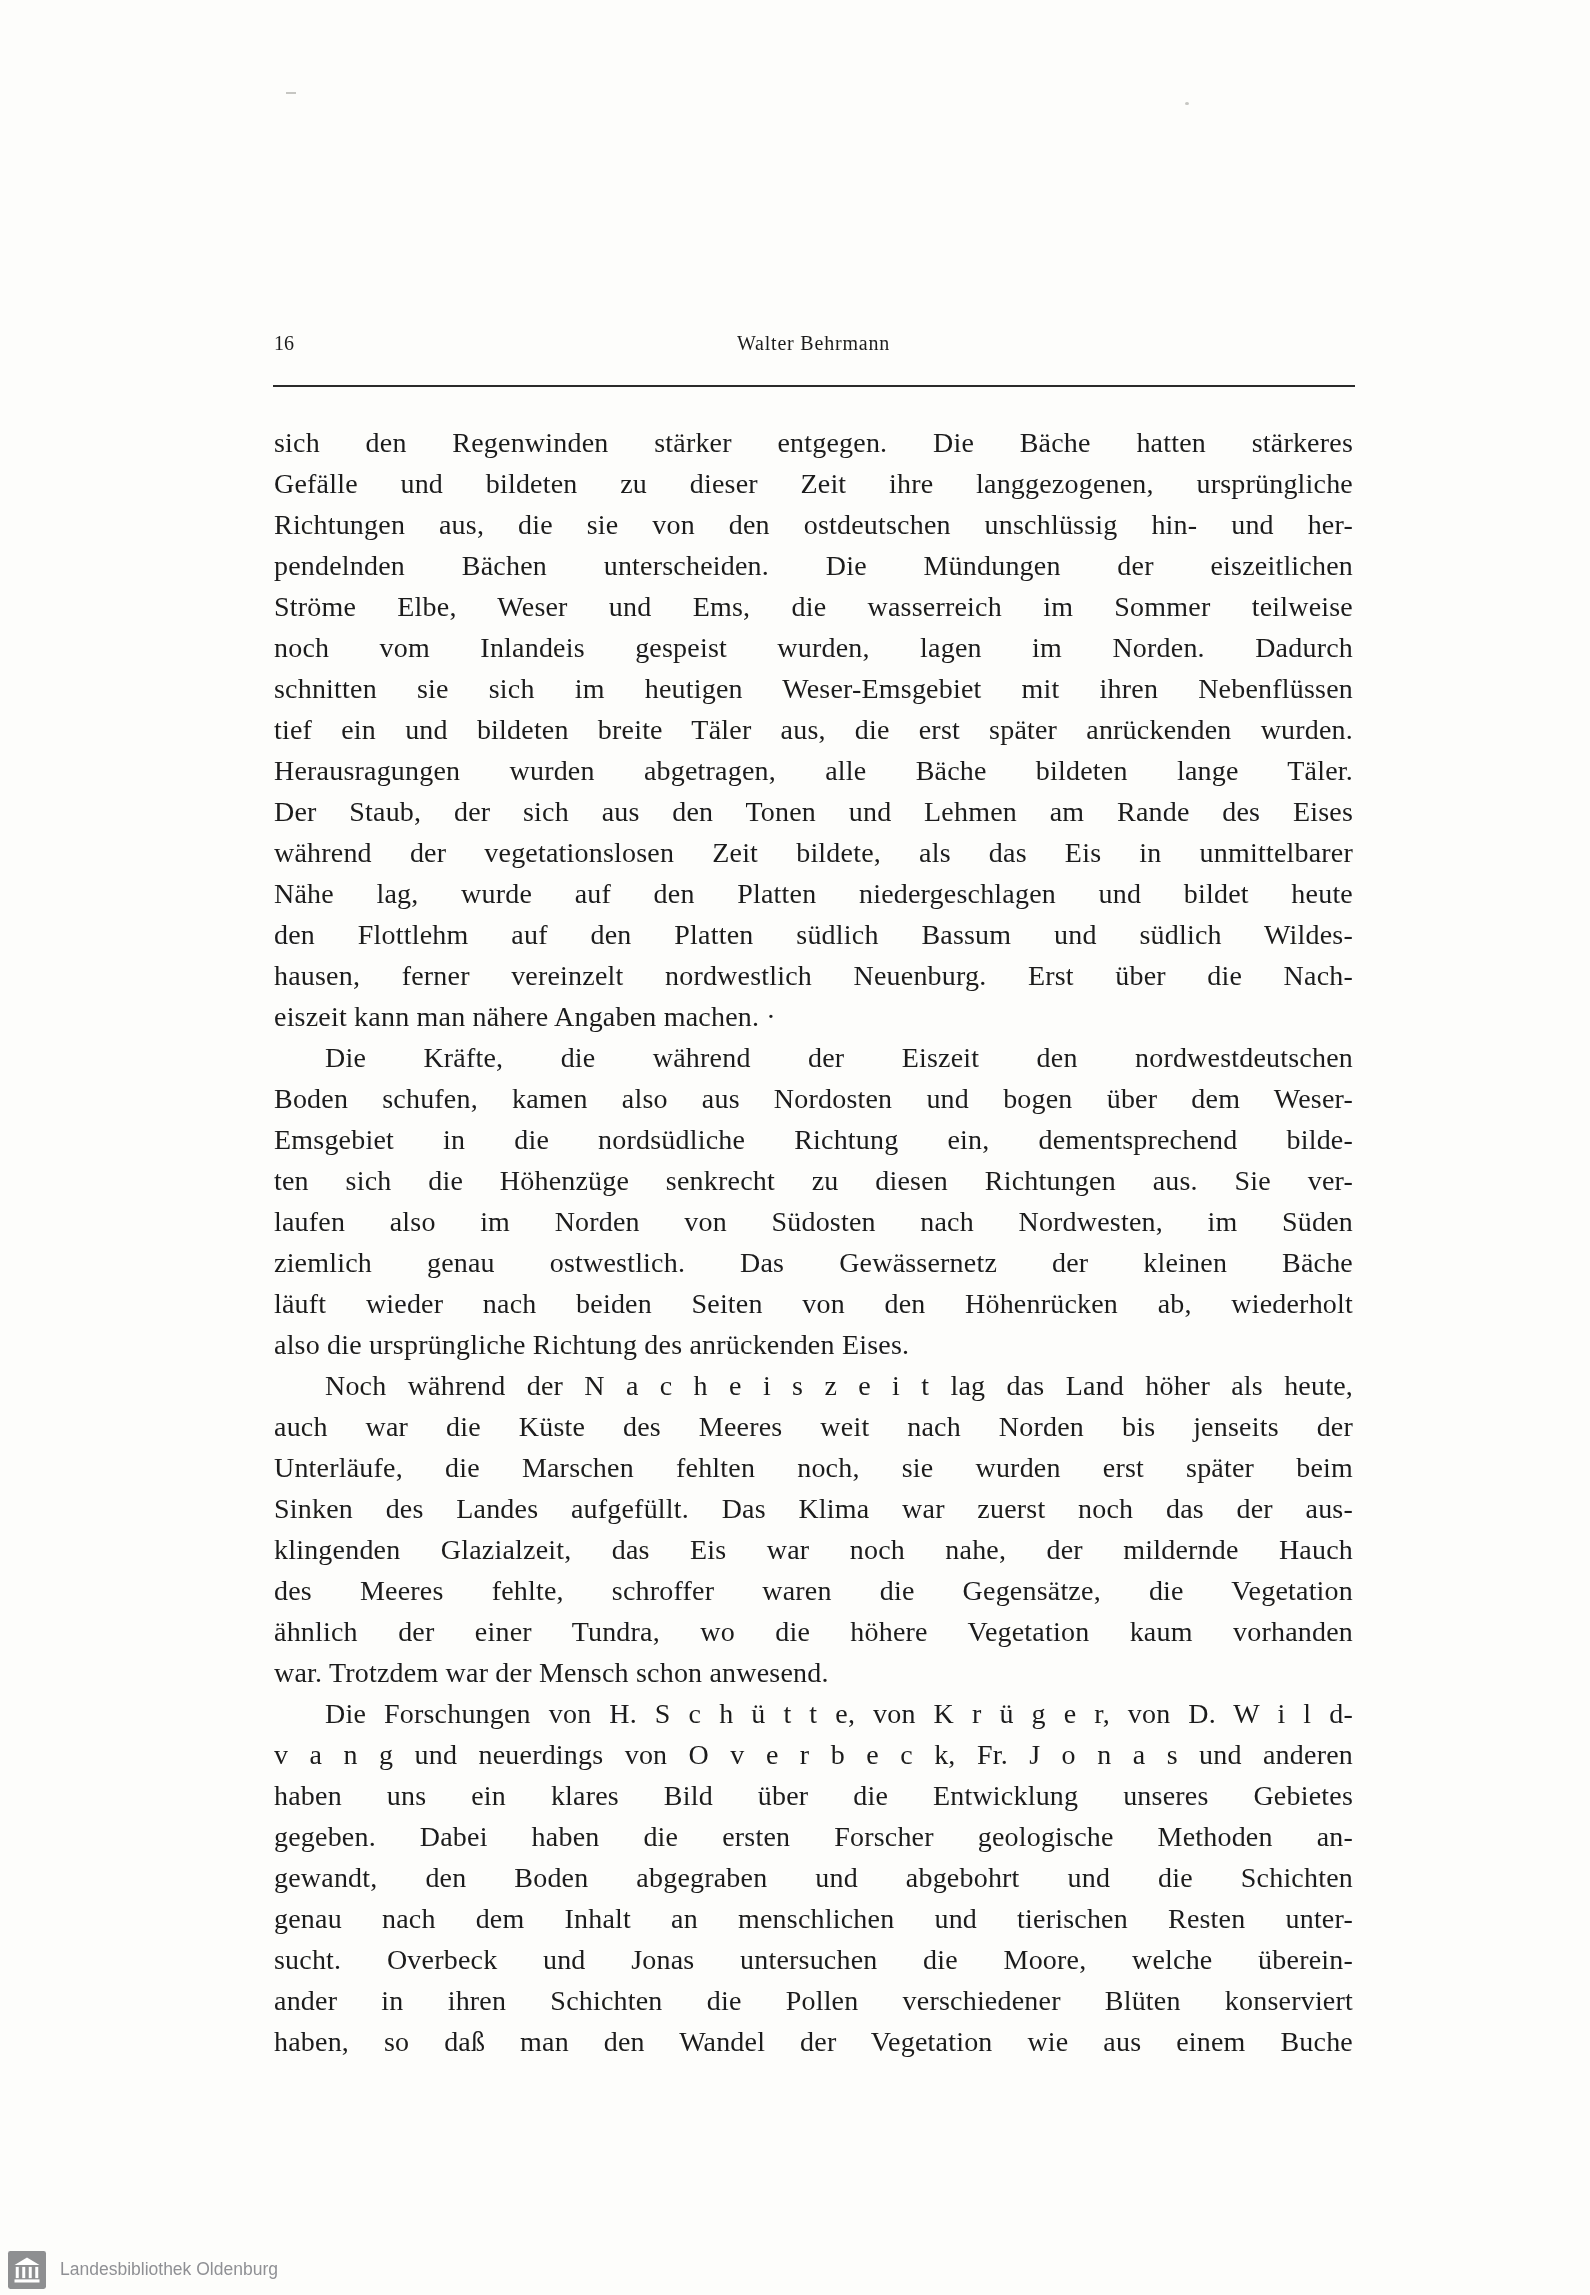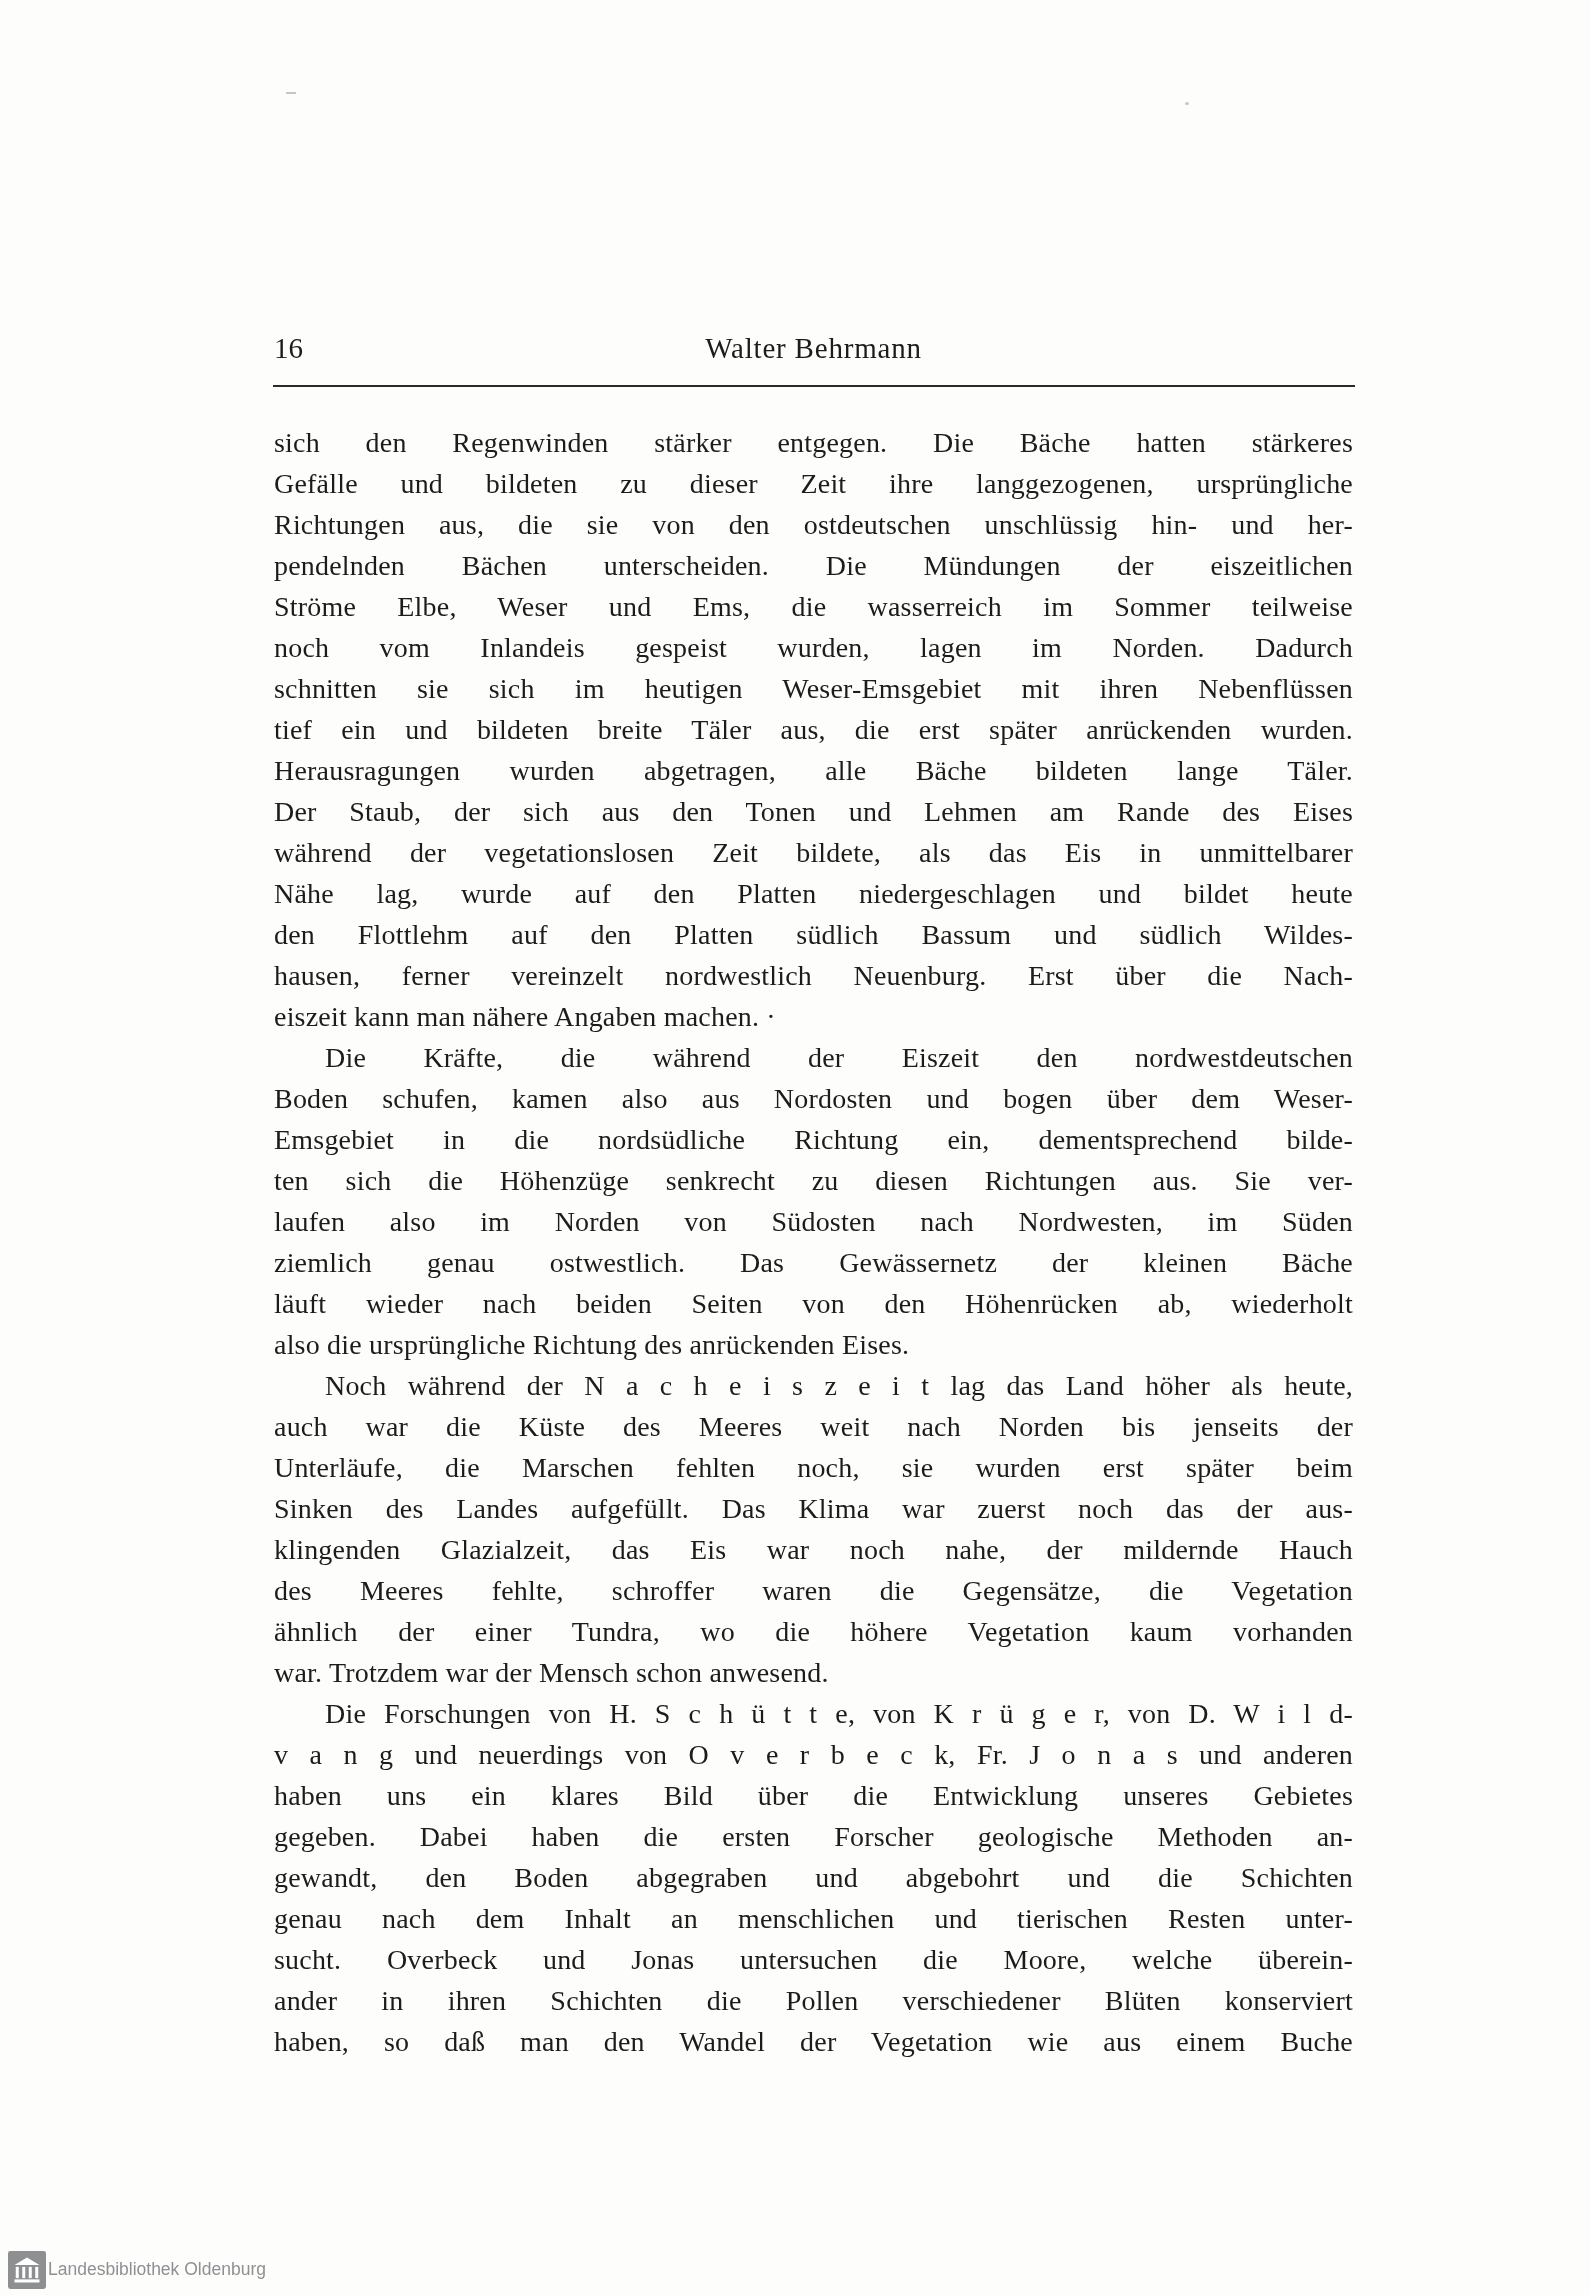--- a/index.html
+++ b/index.html
@@ -27,21 +27,21 @@
   }
   .artifact.a1 { left: 286px; top: 92px; width: 9.5px; height: 2.4px; }
   .artifact.a2 { left: 1185px; top: 102px; width: 4px; height: 3.2px; border-radius: 50%; }
 
   .page-header {
     position: absolute;
     top: 332px;
     left: 274px;
     width: 1079px;
     height: 40px;
-    font-size: 29px;
+    font-size: 20px;
   }
   .page-number {
     position: absolute;
     left: 0;
     top: 0;
   }
   .running-title {
     position: absolute;
     left: 0;
     top: 0;
@@ -82,21 +82,21 @@
   .line.indent {
     padding-left: 51px;
   }
 
   .stamp {
     position: absolute;
     left: 8px;
     bottom: 6.4px;
     display: flex;
     align-items: center;
-    gap: 2px;
+    gap: 14px;
   }
   .stamp-icon {
     display: inline-flex;
     align-items: center;
     justify-content: center;
     width: 38px;
     height: 38px;
     background: rgba(110, 112, 115, 0.78);
     border-radius: 2.4px;
   }

